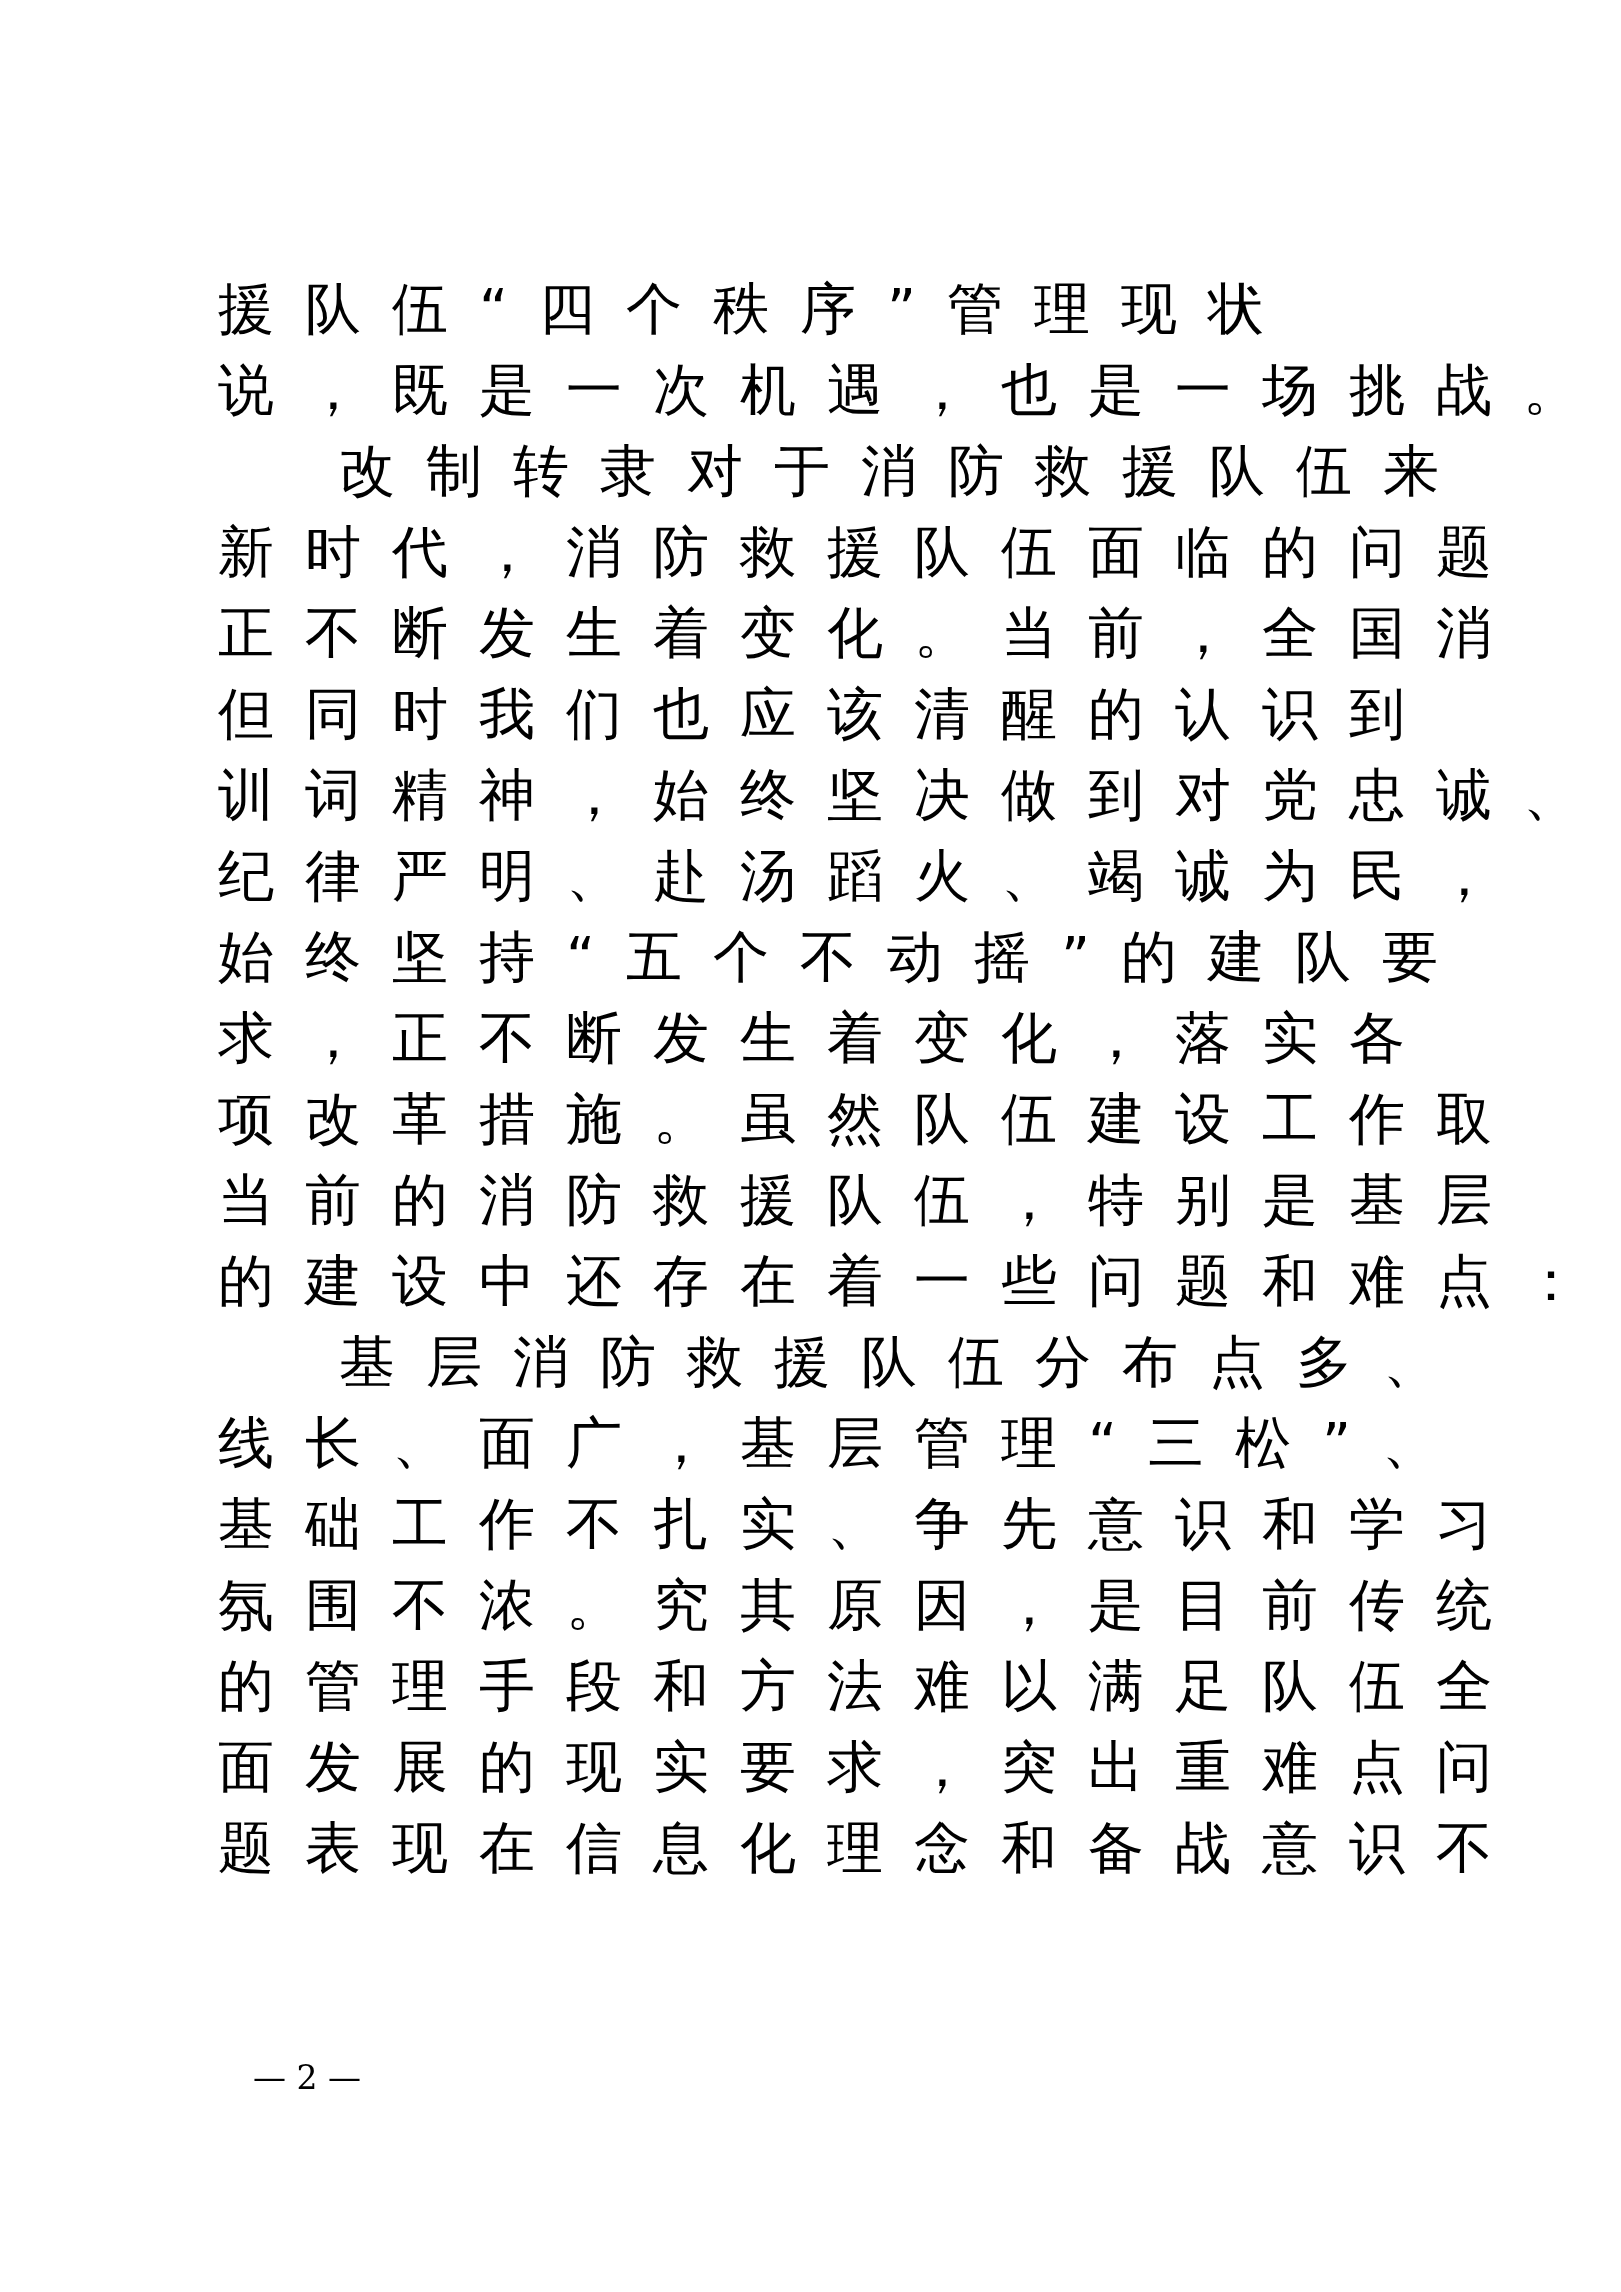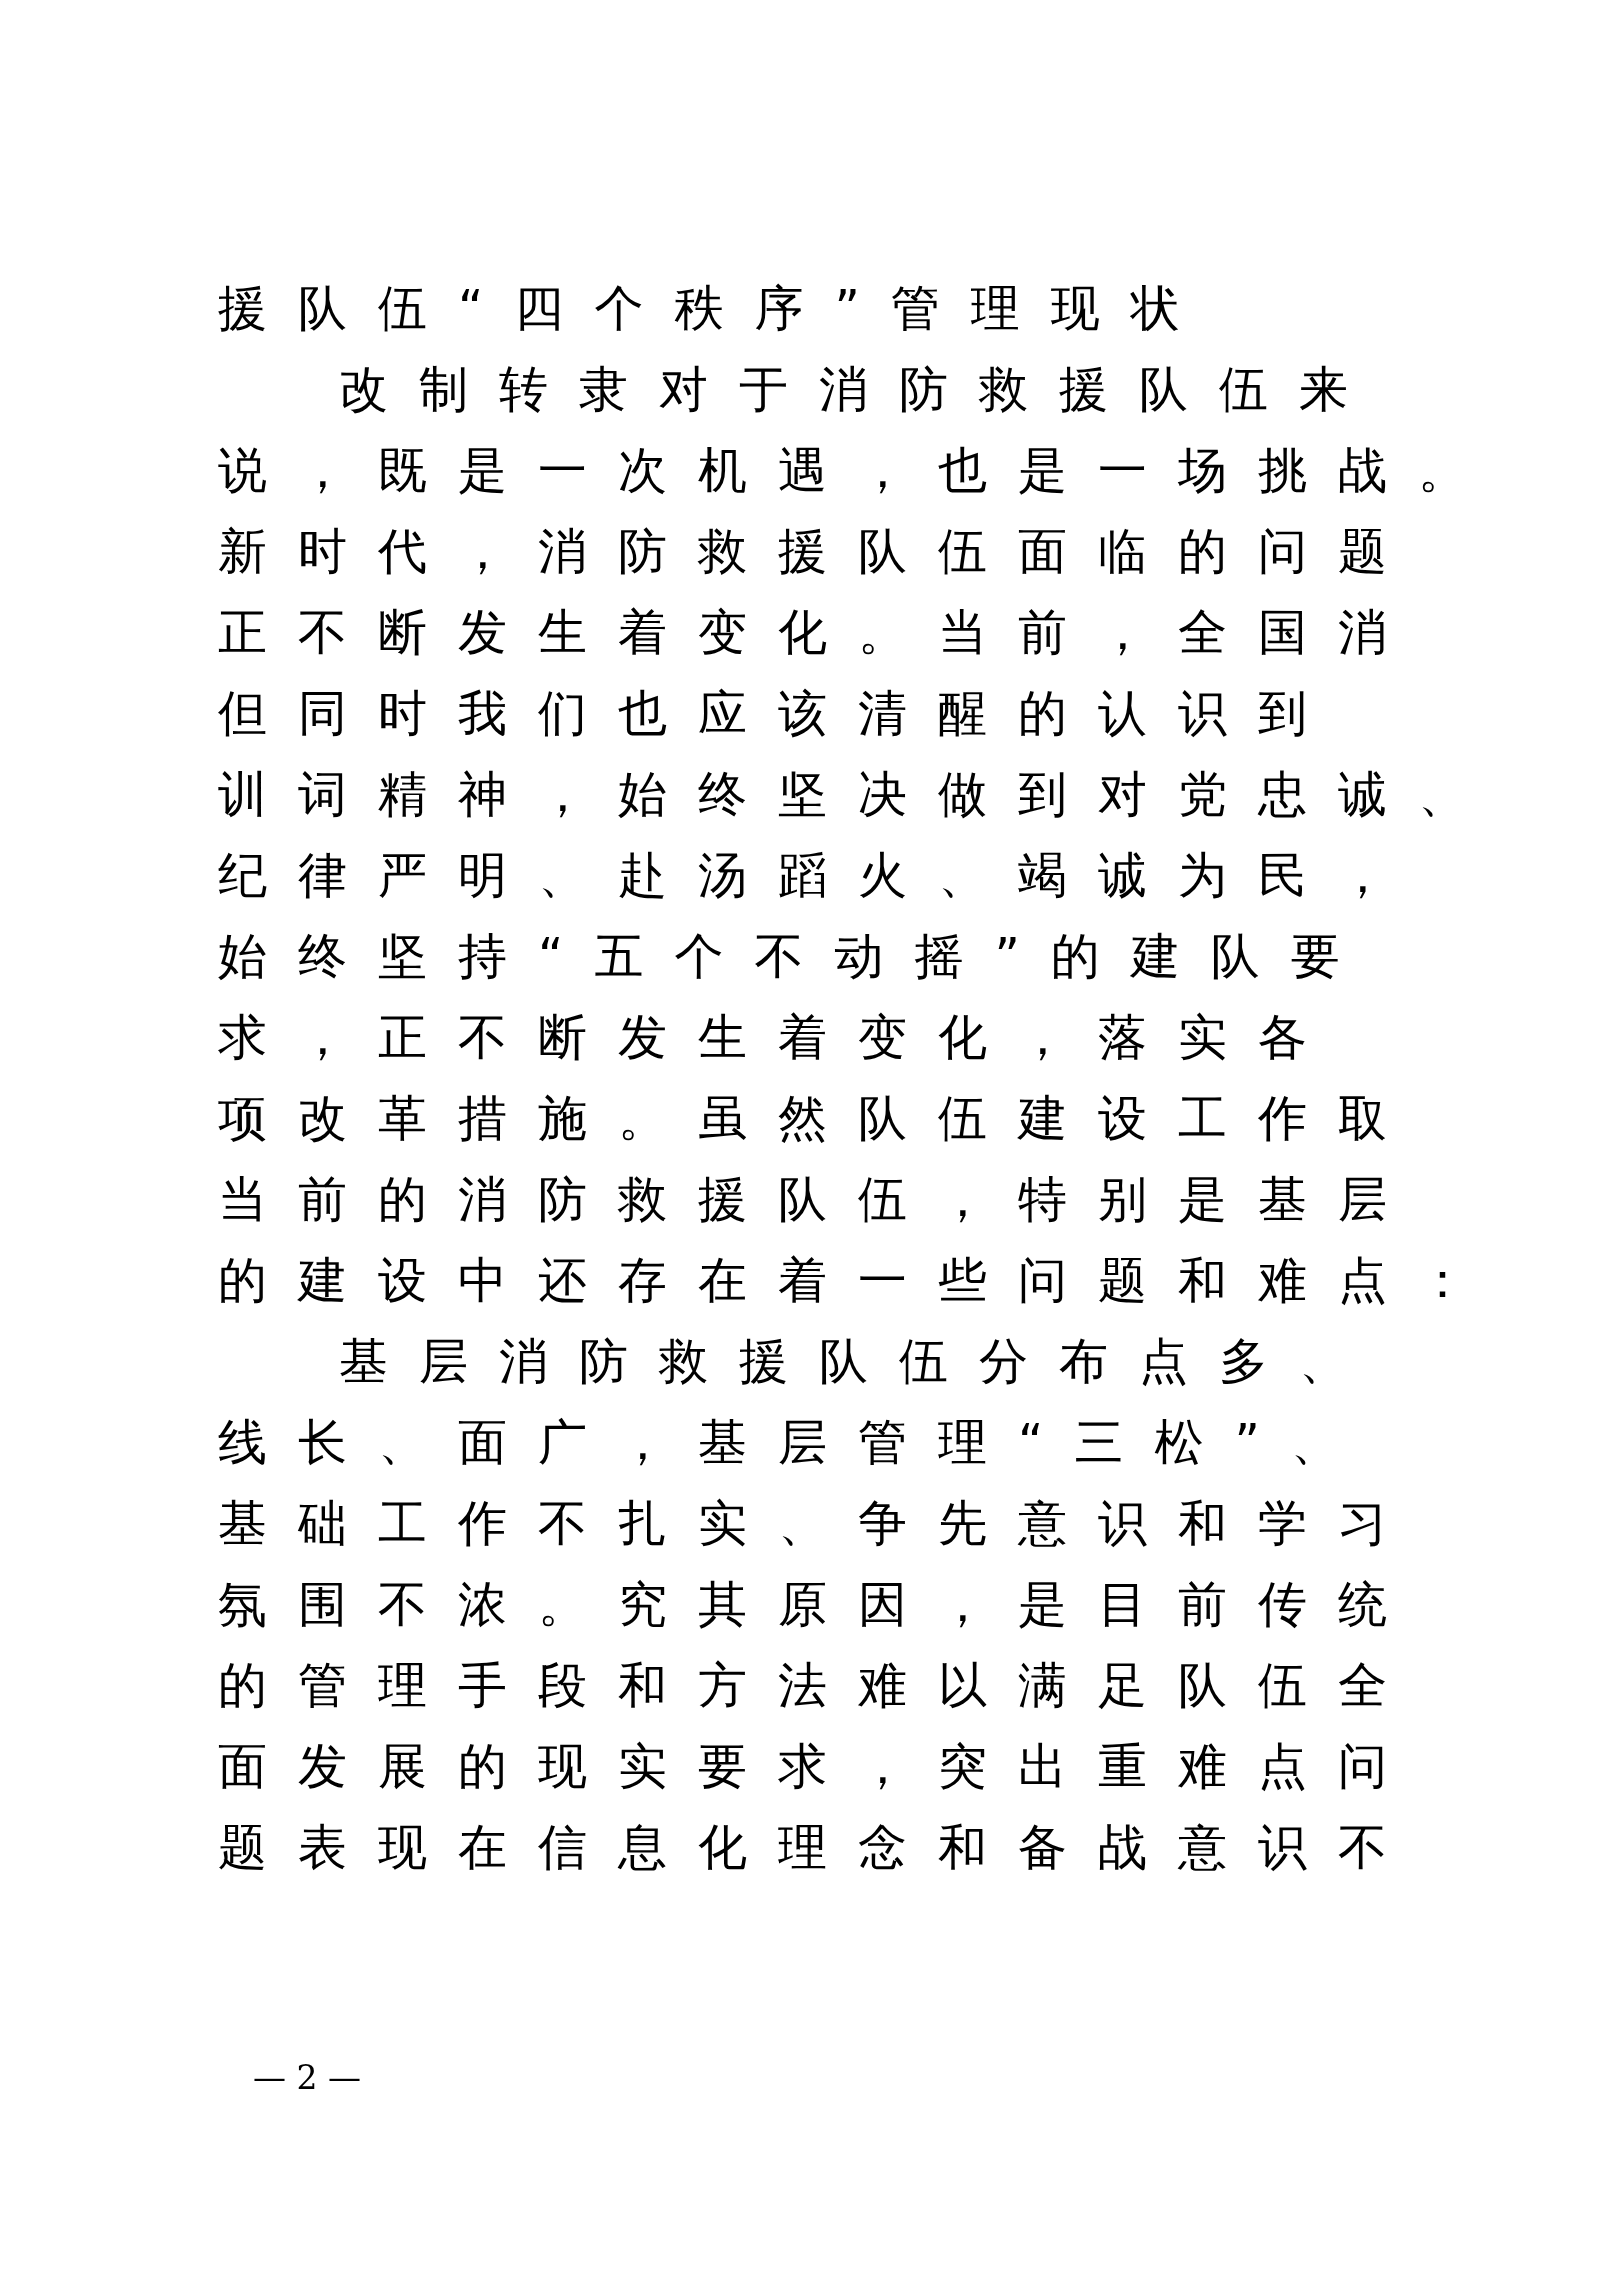--- a/index.html
+++ b/index.html
@@ -1,33 +1,33 @@
 <!DOCTYPE html>
 <html><head>
   <meta charset="utf-8">
   <style>
     html, body { margin: 0; padding: 0; background: #ffffff; }
     body { width: 1621px; height: 2293px; position: relative; overflow: hidden;
       font-family: "DejaVu Sans", "Liberation Sans", sans-serif; color: #000; }
     .page { position: absolute; left: 0; top: 0; width: 1621px; height: 2293px; }
     .body-text { position: absolute; left: 218px; top: 274px; width: 1274px; }
-    .line { height: 81px; line-height: 69px; font-size: 49px; white-space: nowrap;
+    .line { height: 81px; line-height: 69px; font-size: 56px; white-space: nowrap;
       letter-spacing: 31px; }
     .line.indent { padding-left: 121px; }
     .page-number { position: absolute; left: 253px; top: 2058px; font-size: 33px;
       font-family: "DejaVu Serif", "Liberation Serif", serif; white-space: pre; }
   </style>
 </head>
 <body>
 
 <div class="page">
   <div class="body-text">
     <div class="line">援队伍“四个秩序”管理现状</div>
+    <div class="line">说，既是一次机遇，也是一场挑战。</div>
     <div class="line indent">改制转隶对于消防救援队伍来</div>
-    <div class="line">说，既是一次机遇，也是一场挑战。</div>
     <div class="line">新时代，消防救援队伍面临的问题</div>
     <div class="line">正不断发生着变化。当前，全国消</div>
     <div class="line">但同时我们也应该清醒的认识到</div>
     <div class="line">训词精神，始终坚决做到对党忠诚、</div>
     <div class="line">纪律严明、赴汤蹈火、竭诚为民，</div>
     <div class="line">始终坚持“五个不动摇”的建队要</div>
     <div class="line">求，正不断发生着变化，落实各</div>
     <div class="line">项改革措施。虽然队伍建设工作取</div>
     <div class="line">当前的消防救援队伍，特别是基层</div>
     <div class="line">的建设中还存在着一些问题和难点：</div>

